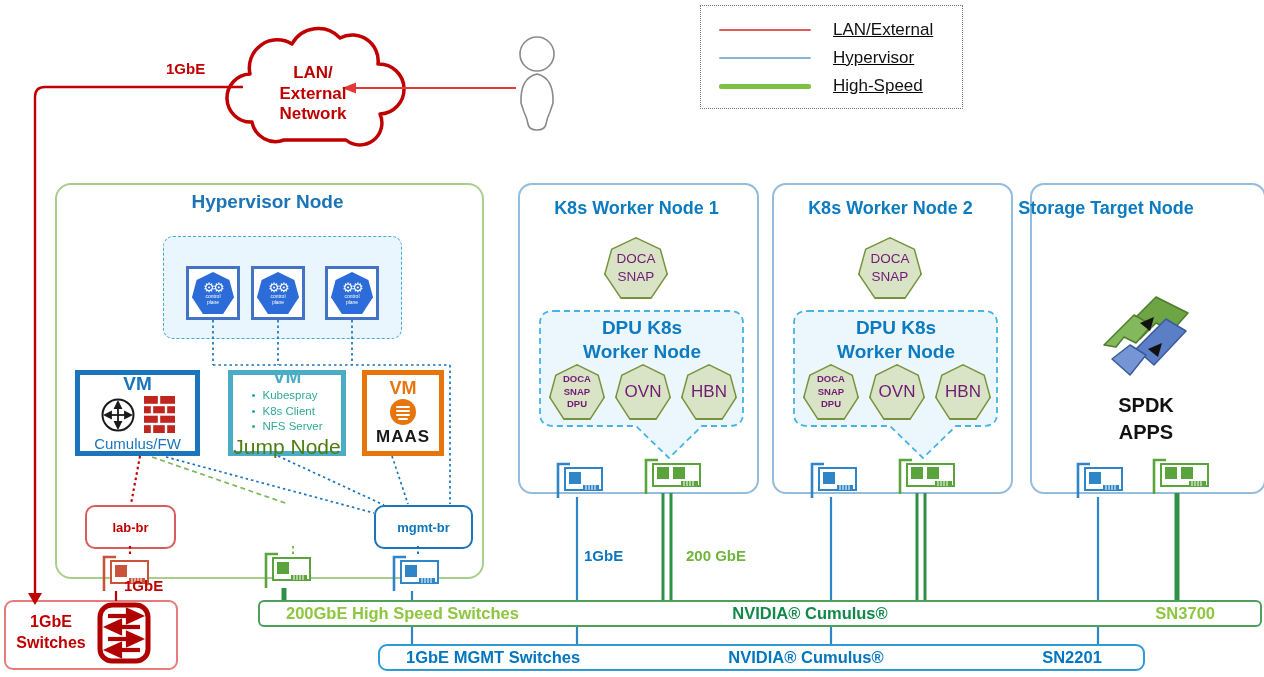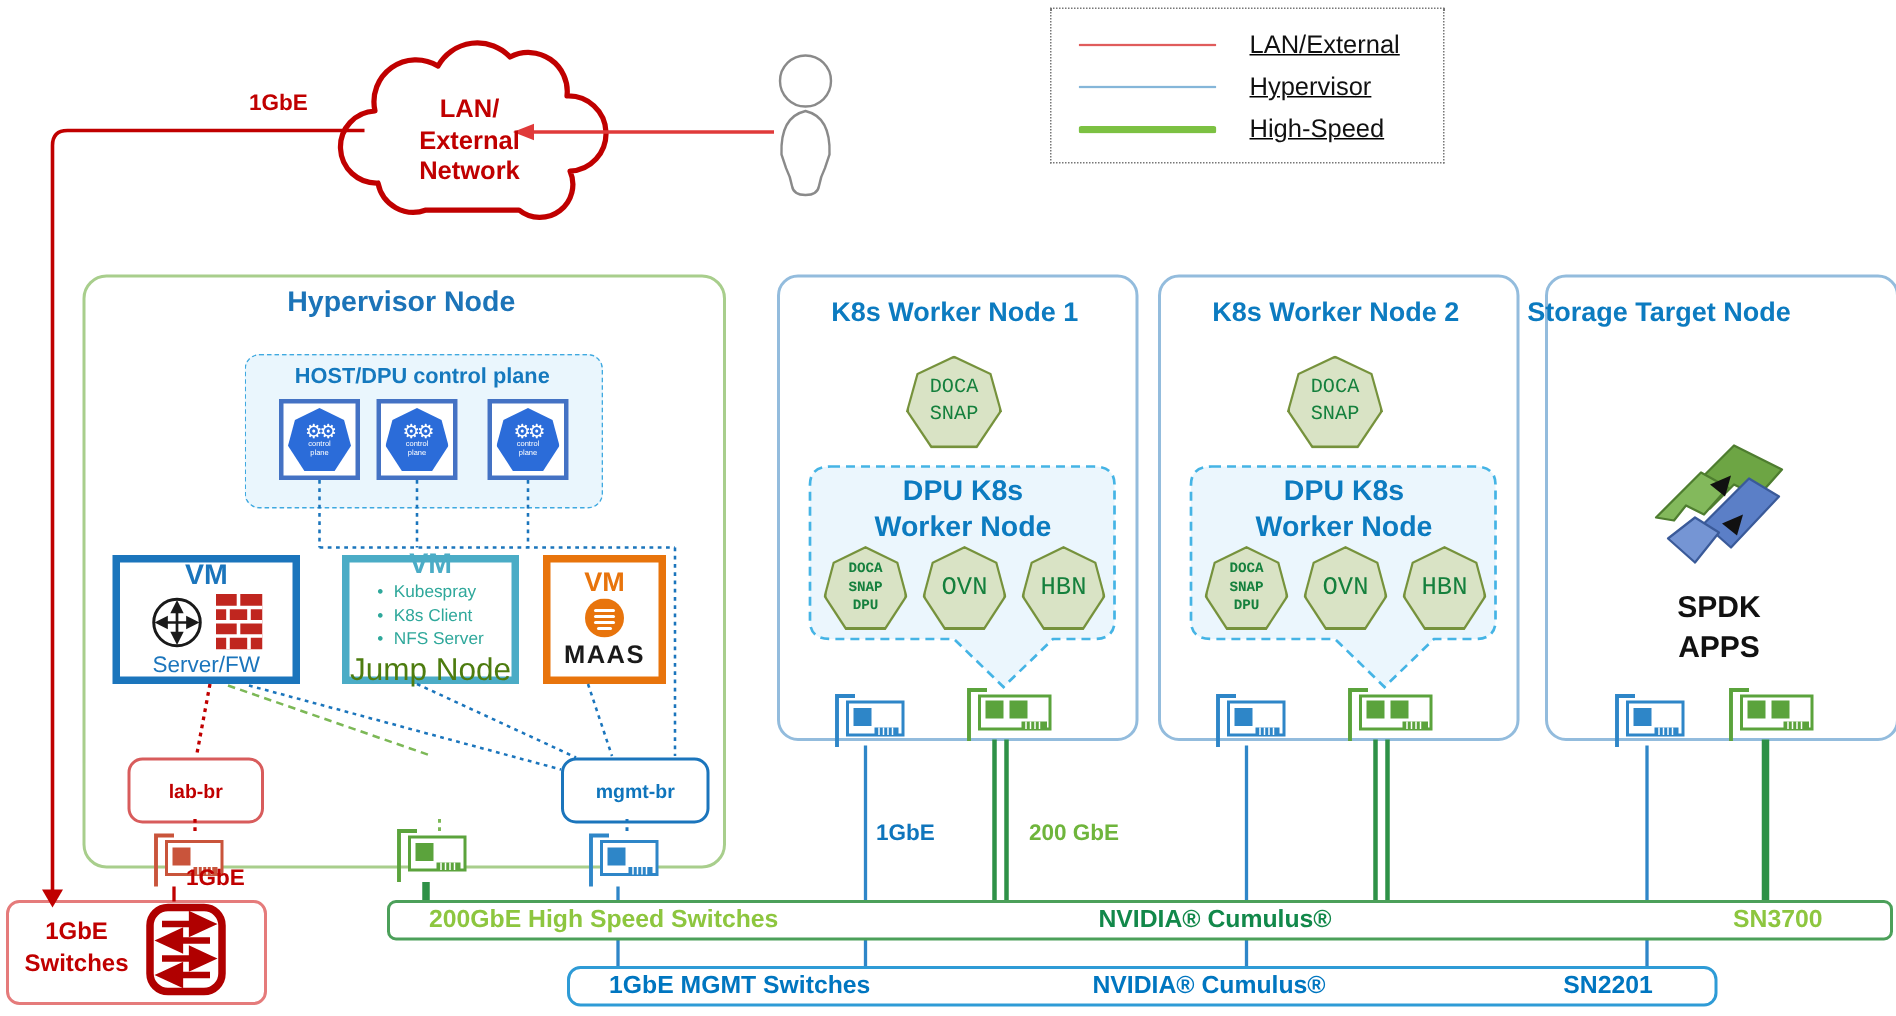--- a/index.html
+++ b/index.html
@@ -30,39 +30,38 @@
   .cp-gears{font-size:13px;line-height:1;letter-spacing:-2px;}
   .cp-tiny{font-size:5px;line-height:1.1;text-align:center;}
   .vmbox{background:#fff;box-sizing:border-box;display:flex;flex-direction:column;
          align-items:center;justify-content:center;}
   .vm-title{font-weight:bold;font-size:19px;line-height:1;}
   .bridge{background:#fff;border-radius:10px;font-weight:bold;font-size:13px;}
   
   .hepta-outer{background:#76923c;position:absolute;}
   .hepta-inner{position:absolute;inset:1.6px;background:#d9e3c5;display:flex;
                align-items:center;justify-content:center;text-align:center;
-               font-family:Liberation Mono, monospace;color:#15803d;}
+               font-family:Liberation Sans, sans-serif;color:#701a75;}
   .bubble-title{font-weight:bold;font-size:19px;color:#0c7bc0;line-height:1.25;}
   
   .bar{background:#fff;display:flex;align-items:center;font-weight:bold;font-size:16.5px;}
   .bar-green{border:2px solid #4ca05a;border-radius:6px;}
   .bar-blue{border:2px solid #2e9bd6;border-radius:9px;}
   .lanred{color:#c00000;}
   .jump-bullet{display:flex;align-items:center;gap:7px;font-size:11.5px;color:#2fa89b;line-height:1.35;}
 </style>
 </head>
 <body>
 
 <div id="stage">
 
   <div class="abs hypbox" style="left:55px;top:183px;width:425px;height:392px;"></div>
   <div class="abs hyp-title ctr" style="left:55px;top:190px;width:425px;height:24px;">Hypervisor Node</div>
 
   <div class="abs cpbox" style="left:163px;top:236px;width:237px;height:101px;"></div>
-  <div class="abs cp-title ctr" style="left:163px;top:242px;width:237px;height:18px;">HOST/DPU control plane</div>
 
   <div class="abs cp-icon" style="left:186px;top:266px;">
     <div class="cp-hepta hepta-clip">
       <span class="cp-gears">⚙⚙</span>
       <span class="cp-tiny pre">control
 plane</span>
     </div>
   </div>
   <div class="abs cp-icon" style="left:251px;top:266px;">
     <div class="cp-hepta hepta-clip">
@@ -101,21 +100,21 @@
             <line x1="0" y1="28" x2="31" y2="28"></line>
           <line x1="15" y1="0" x2="15" y2="9"></line>
             <line x1="8" y1="9" x2="8" y2="18.5"></line>
             <line x1="22" y1="9" x2="22" y2="18.5"></line>
           <line x1="15" y1="18.5" x2="15" y2="28"></line>
             <line x1="8" y1="28" x2="8" y2="37"></line>
             <line x1="22" y1="28" x2="22" y2="37"></line>
         </g>
       </svg>
     </div>
-    <div style="font-size:15px;color:#1b75bc;">Server/FW</div>
+    <div style="font-size:15px;color:#1b75bc;">Cumulus/FW</div>
   </div>
 
   <div class="abs vmbox" style="left:228px;top:370px;width:118px;height:86px;border:5px solid #4bacc6;">
     <div class="vm-title" style="color:#4bacc6;">VM</div>
     <div style="margin-top:2px;">
       <div class="jump-bullet">
           <span>•</span>
           <span>Kubespray</span>
         </div>
       <div class="jump-bullet">

